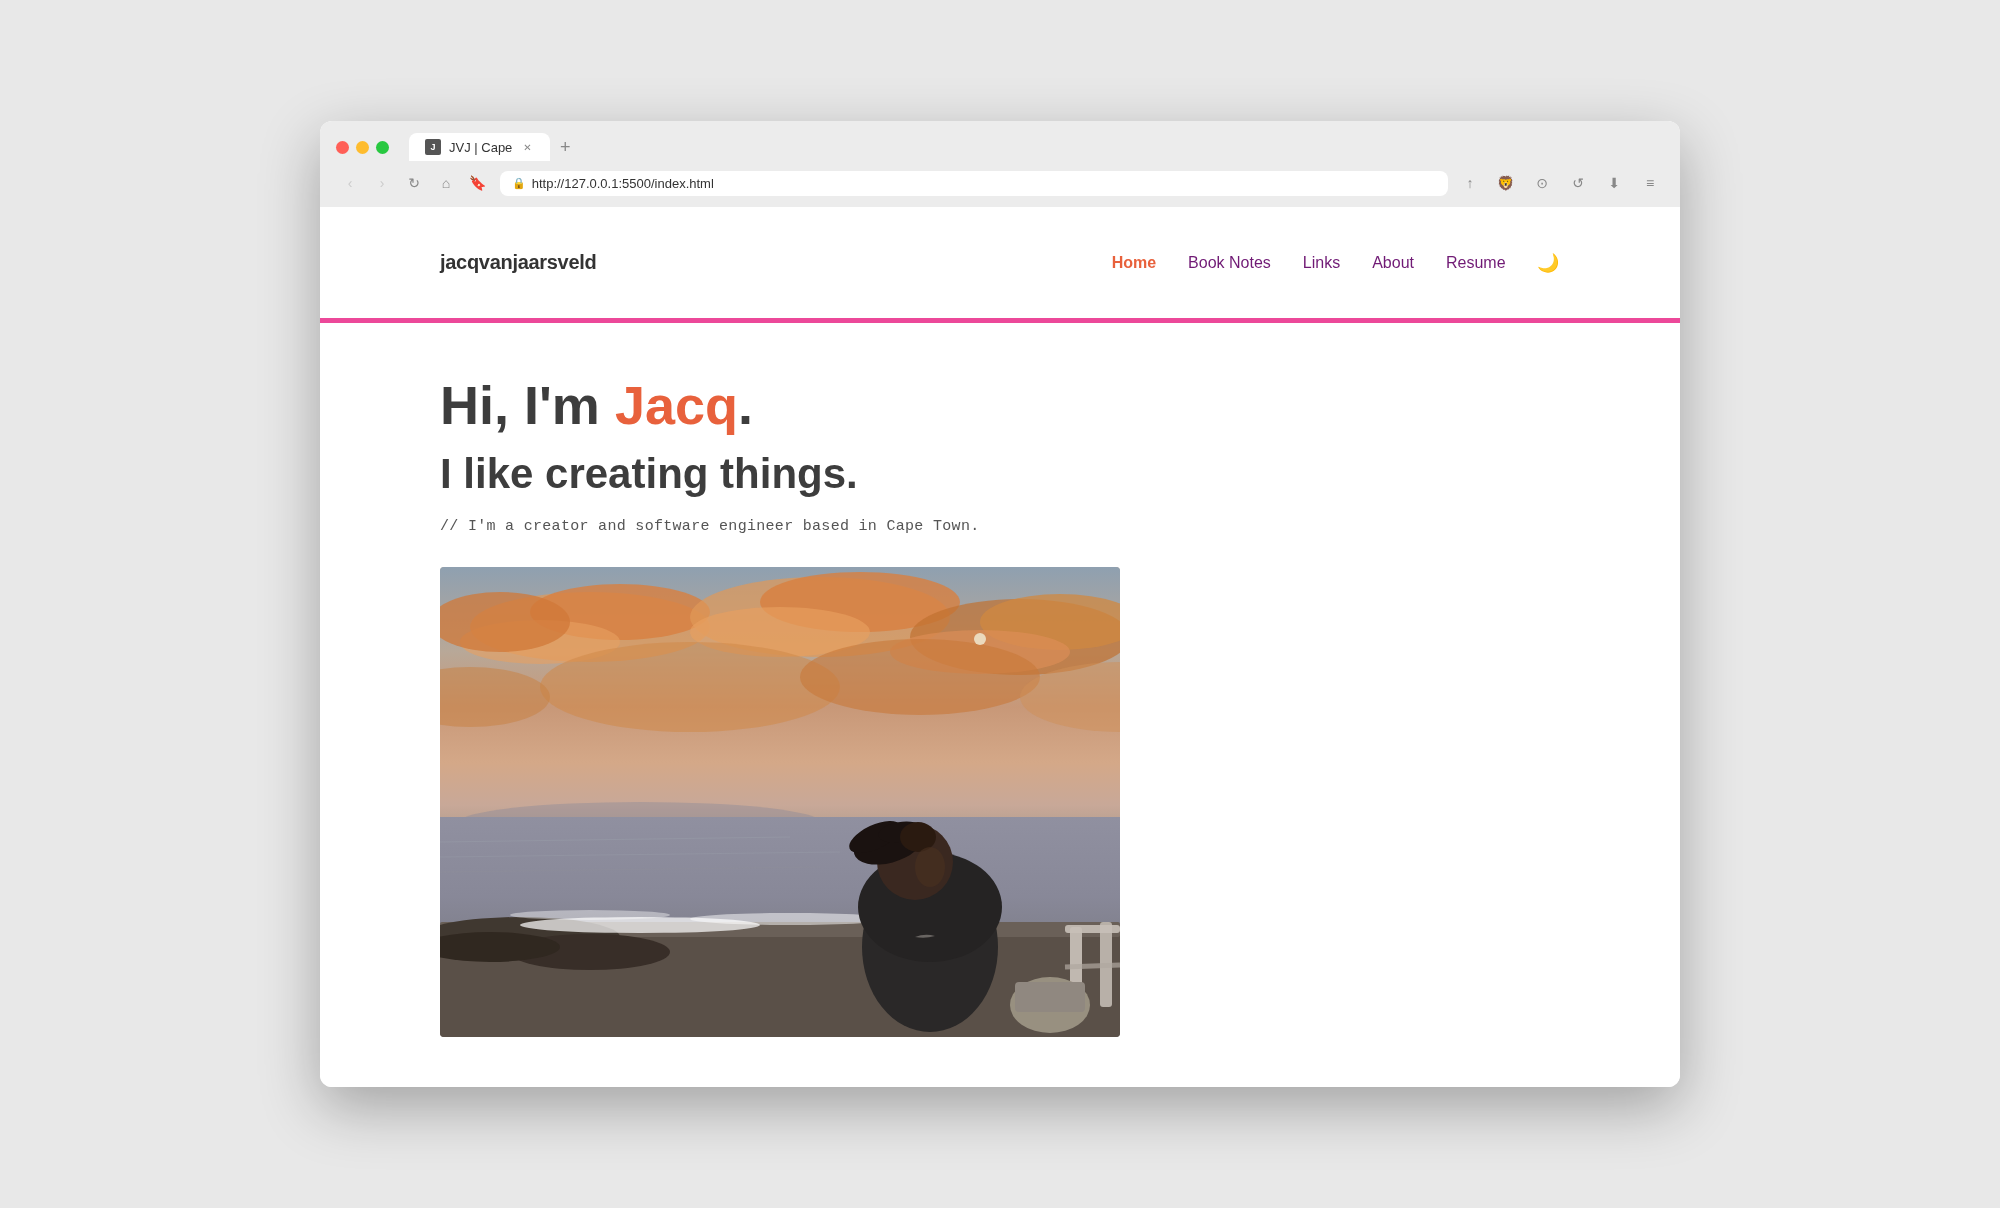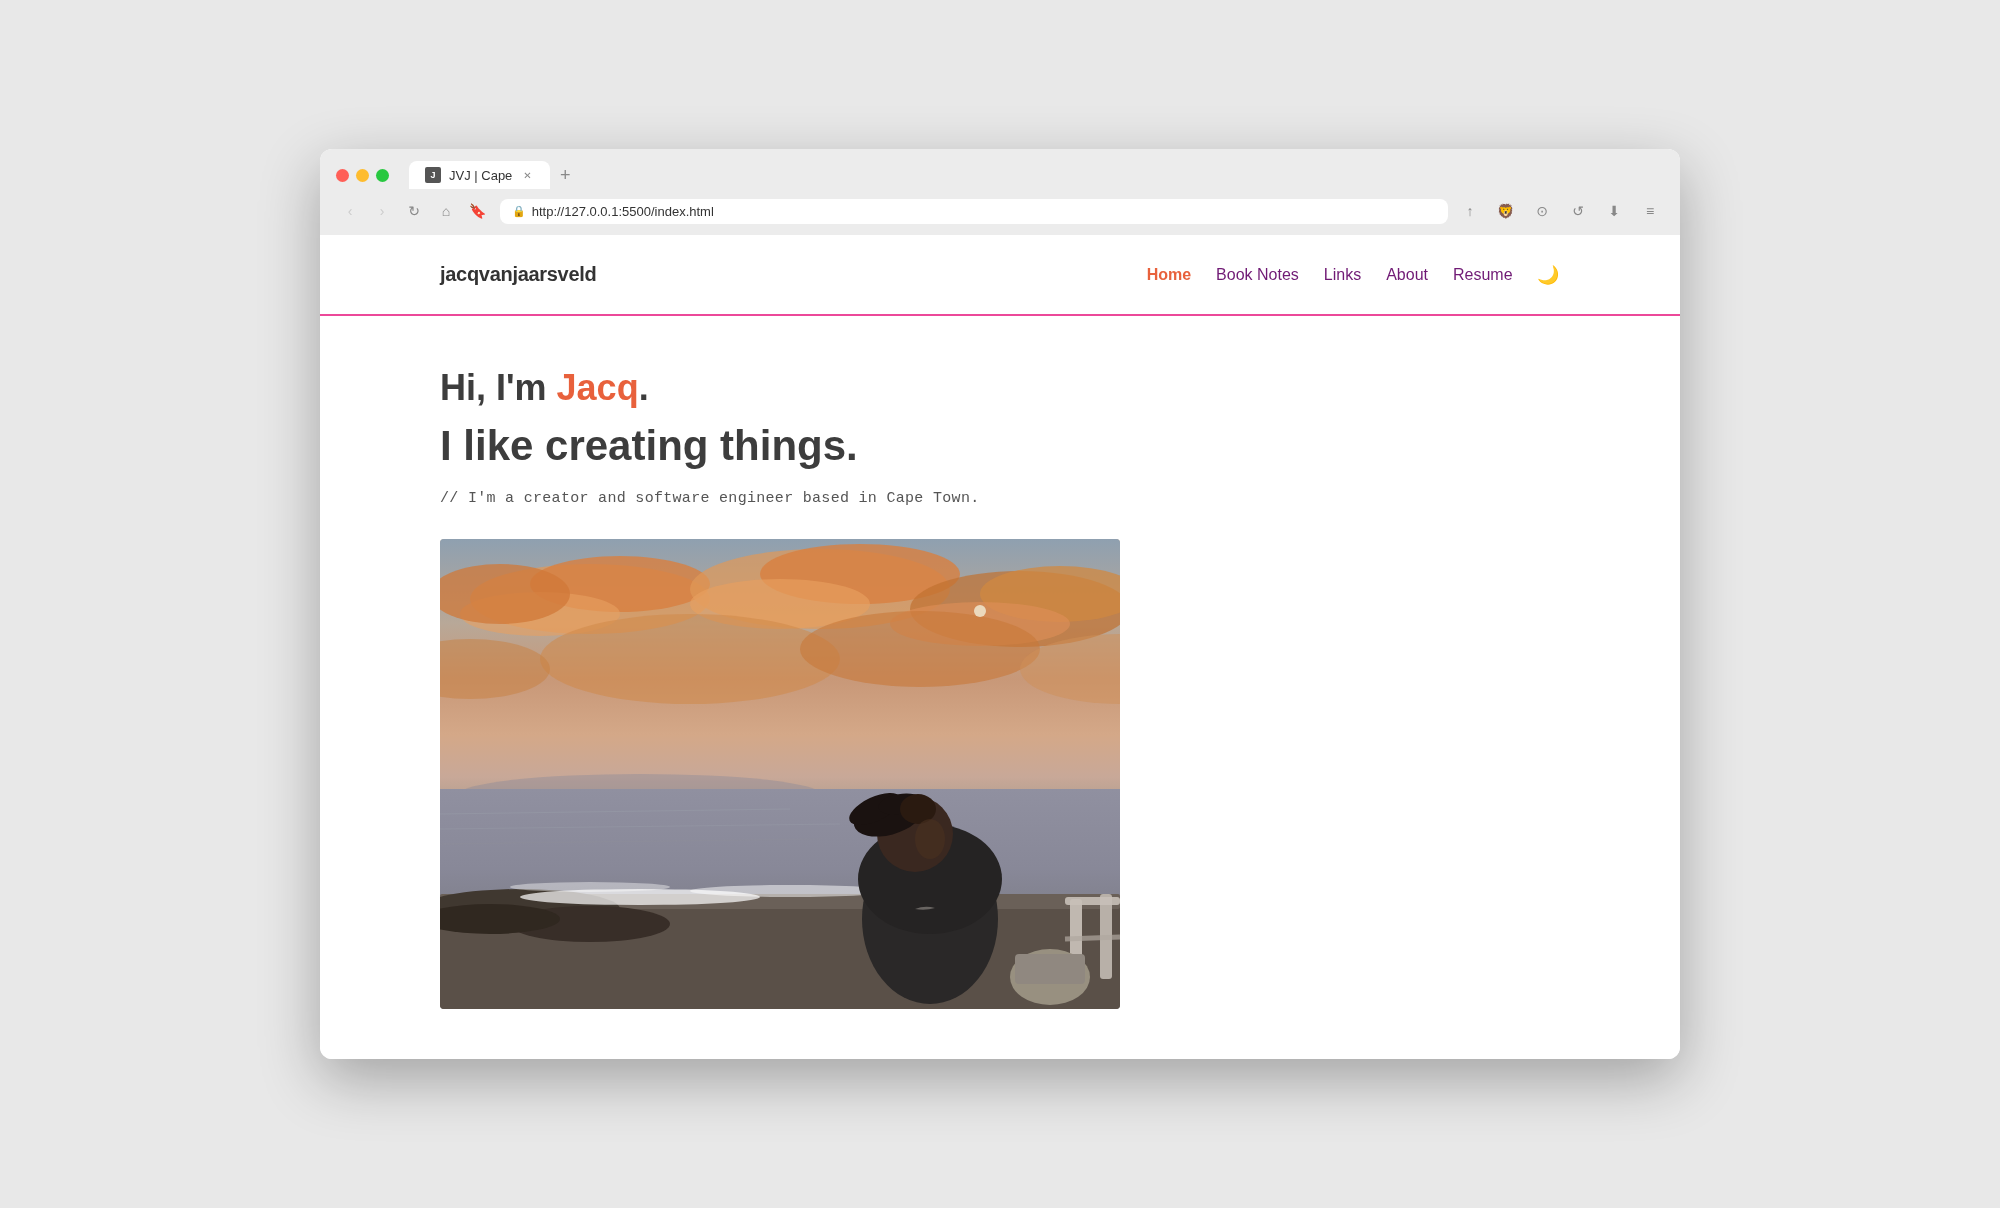--- a/index.html
+++ b/index.html
@@ -169,36 +169,36 @@
     
     .site-content {
       background: #ffffff;
       min-height: 680px;
     }
 
     .site-header {
       display: flex;
       align-items: center;
       justify-content: space-between;
-      padding: 28px 120px;
-      border-bottom: 2px solid #ec4899;
+      padding: 44px 120px;
+      border-bottom: 5px solid #ec4899;
       text-align: center;
     }
 
     .site-logo {
       font-size: 20px;
       font-weight: 700;
       color: #333;
       letter-spacing: -0.3px;
     }
 
     .site-nav {
       display: flex;
       align-items: center;
-      gap: 25px;
+      gap: 32px;
     }
 
     .nav-link {
       font-size: 16px;
       text-decoration: none;
       color: #701a75;
       font-weight: 400;
     }
 
     .nav-link.active {
@@ -210,21 +210,21 @@
       font-size: 18px;
       cursor: pointer;
       color: #555;
     }
 
     .site-main {
       padding: 50px 120px;
     }
 
     .hero-text h1 {
-      font-size: 36px;
+      font-size: 54px;
       font-weight: 800;
       color: #3d3d3d;
       line-height: 1.2;
       margin-bottom: 8px;
     }
 
     .hero-text h1 .name-highlight {
       color: #e8613c;
     }
 

